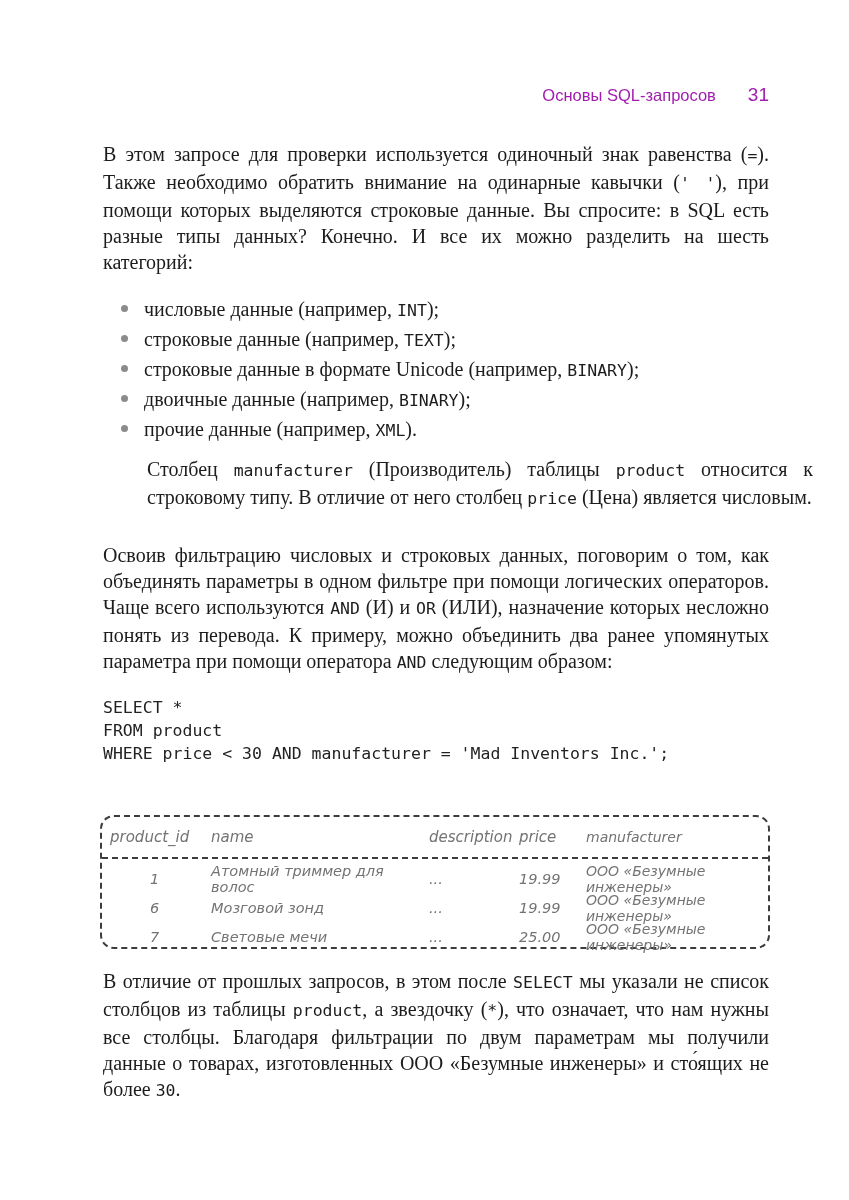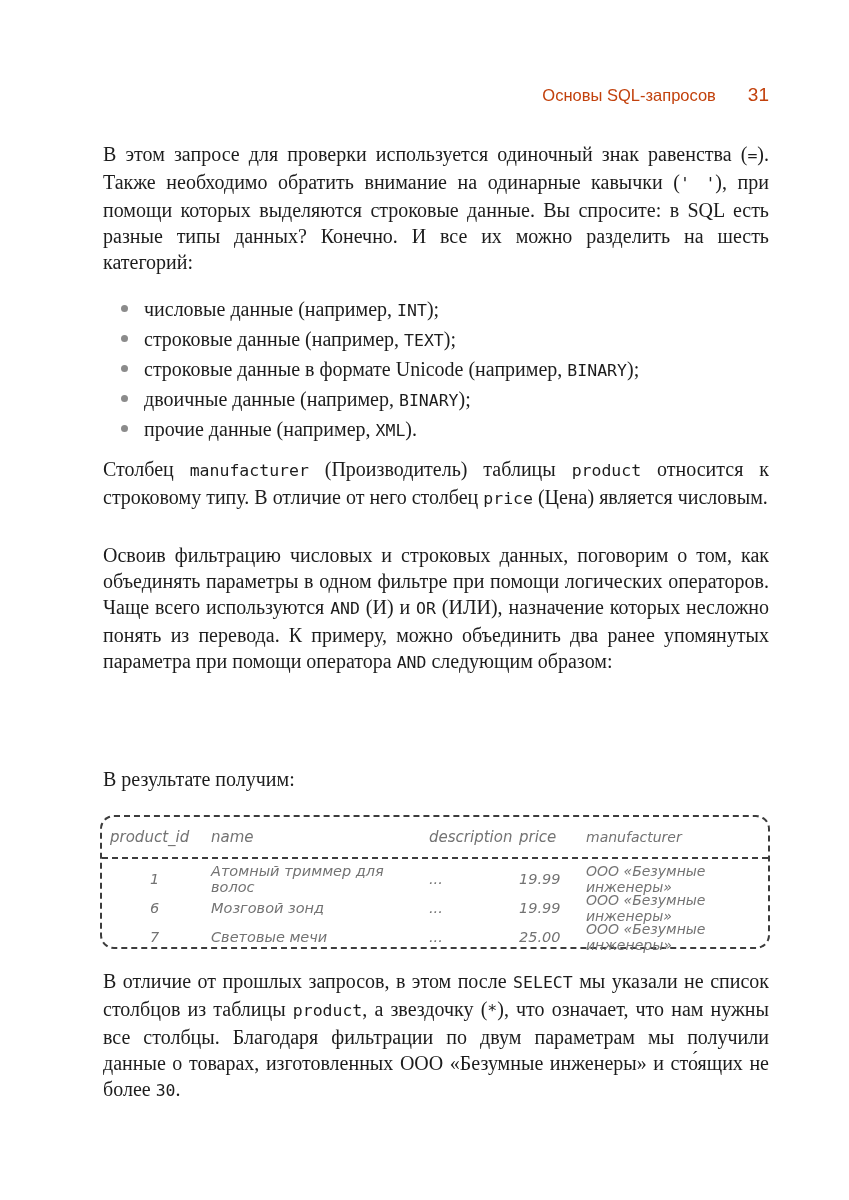--- a/index.html
+++ b/index.html
@@ -11,21 +11,21 @@
     position:relative;
     overflow:hidden;
   }
   .page { position:absolute; inset:0; }
 
   
   .running-head {
     position:absolute; top:84px; left:103px; width:666px;
     display:flex; justify-content:flex-end; align-items:baseline;
     font-family:"Liberation Sans", sans-serif;
-    font-size:16.5px; color:#c2410c;
+    font-size:16.5px; color:#a21caf;
   }
   .page-num { font-weight:normal; font-size:19px; margin-left:32px; }
 
   
   .para {
     position:absolute; left:103px; width:666px;
     font-size:20px; line-height:26px;
     text-align:justify; margin:0; color:#1c1c1c;
   }
   .code-inline {
@@ -96,26 +96,26 @@
   <p class="para" style="top:141px;"><span>В этом запросе для проверки используется одиночный знак равенства (</span><span class="code-inline">=</span><span>). Также необходимо обратить внимание на одинарные кавычки (</span><span class="code-inline">' '</span><span>), при помощи которых выделяются строковые данные. Вы спросите: в SQL есть разные типы данных? Конечно. И все их можно разделить на шесть категорий:</span></p>
 
   <ul class="bullet-list">
     <li><span class="bullet-dot"></span><span>числовые данные (например, </span><span class="code-inline">INT</span><span>);</span></li>
     <li><span class="bullet-dot"></span><span>строковые данные (например, </span><span class="code-inline">TEXT</span><span>);</span></li>
     <li><span class="bullet-dot"></span><span>строковые данные в формате Unicode (например, </span><span class="code-inline">BINARY</span><span>);</span></li>
     <li><span class="bullet-dot"></span><span>двоичные данные (например, </span><span class="code-inline">BINARY</span><span>);</span></li>
     <li><span class="bullet-dot"></span><span>прочие данные (например, </span><span class="code-inline">XML</span><span>).</span></li>
   </ul>
 
-  <p class="para" style="top:456px;"><span>Столбец </span><span class="code-inline">manufacturer</span><span> (Производитель) таблицы </span><span class="code-inline">product</span><span> относится к строковому типу. В отличие от него столбец </span><span class="code-inline">price</span><span> (Цена) является числовым.</span></p>
+  <p class="para" style="top:456px;margin-left:44px;"><span>Столбец </span><span class="code-inline">manufacturer</span><span> (Производитель) таблицы </span><span class="code-inline">product</span><span> относится к строковому типу. В отличие от него столбец </span><span class="code-inline">price</span><span> (Цена) является числовым.</span></p>
 
   <p class="para" style="top:542px;"><span>Освоив фильтрацию числовых и строковых данных, поговорим о том, как объединять параметры в одном фильтре при помощи логических операторов. Чаще всего используются </span><span class="code-inline">AND</span><span> (И) и </span><span class="code-inline">OR</span><span> (ИЛИ), назначение которых несложно понять из перевода. К примеру, можно объединить два ранее упомянутых параметра при помощи оператора </span><span class="code-inline">AND</span><span> следующим образом:</span></p>
 
+  <div class="code-block"><div>SELECT *</div><div>FROM product</div><div>WHERE price &lt; 30 AND manufacturer = 'Mad Inventors Inc.';</div></div>
 
-  <p class="para" style="top:766px;">В результате получим:</p>
 
   <div class="result-table">
     <div class="t-header">
       <span class="c-id-h">product_id</span>
       <span class="c-name">name</span>
       <span class="c-desc">description</span>
       <span class="c-price">price</span>
       <span class="c-manu">manufacturer</span>
     </div>
     <div class="t-rows">

